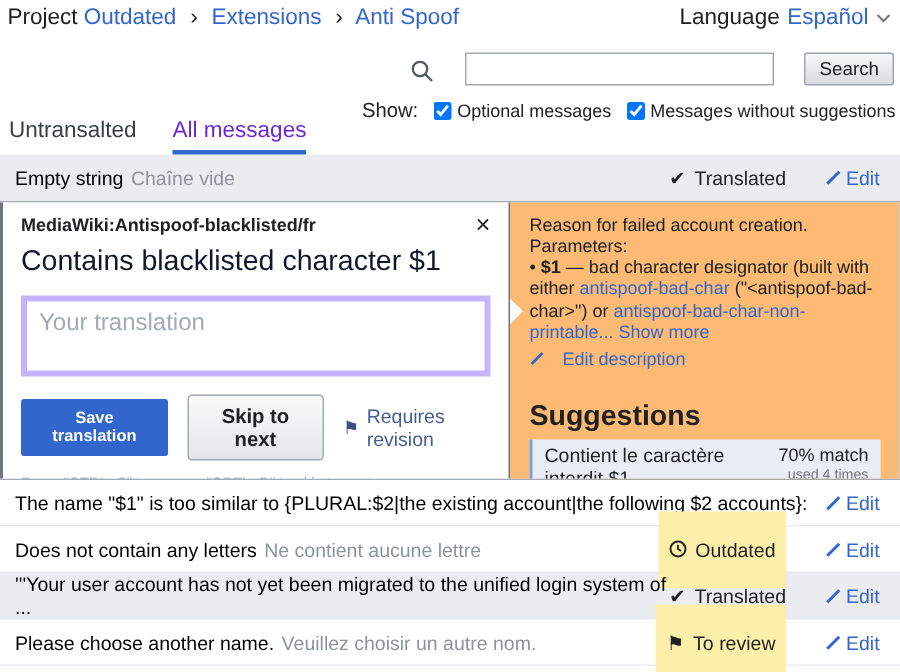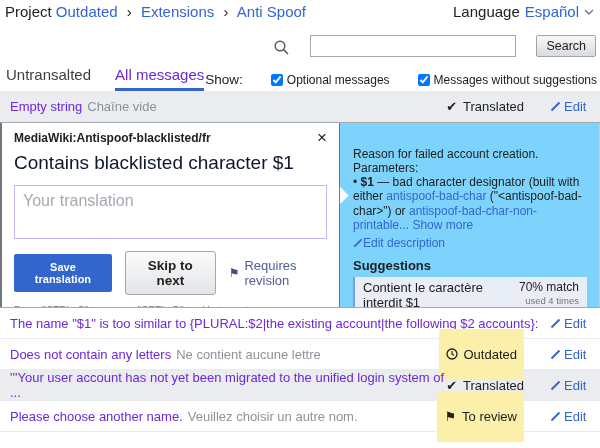--- a/index.html
+++ b/index.html
@@ -20,62 +20,62 @@
   .search-input { width: 206px; height: 22px; border: 1px solid #a2a9b1; background: #fff; font-size: 13px; padding: 0 5px; }
   .search-btn { height: 22px; padding: 0 9px; font-size: 12.5px; font-family: "Liberation Sans", sans-serif;
     border: 1px solid #9ca3ab; border-radius: 2px; background: linear-gradient(#f7f7f7, #d9dbde); cursor: pointer; color: #202122; }
 
   
   .tabsrow { display: flex; justify-content: space-between; align-items: flex-end; margin-top: 9px; padding: 0 3px 0 6px; }
   .tabs { display: flex; gap: 24px; font-size: 15px; }
   .tab { padding-bottom: 5px; color: #3a3f44; cursor: pointer; }
   .tab.active { color: #6d28d9; border-bottom: 3px solid #3366cc; }
   .tab .caret { font-size: 11px; color: #3a3f44; margin-left: 3px; }
-  .filters { display: flex; align-items: center; gap: 10px; padding-bottom: 4px; }
+  .filters { display: flex; align-items: center; gap: 10px; padding-bottom: 22px; }
   .filters .show-label { font-size: 13.5px; }
-  .filters label { display: inline-flex; align-items: center; gap: 4px; font-size: 12px; cursor: pointer; margin-left: 18px; }
+  .filters label { display: inline-flex; align-items: center; gap: 4px; font-size: 12px; cursor: pointer; }
   .filters input { width: 12px; height: 12px; cursor: pointer; }
 
   
   .msgrow { display: flex; align-items: center; padding: 0 10px; height: 31px; font-size: 13px; cursor: pointer; border-bottom: 1px solid #e9ebee; }
   .msgrow.alt { background: #eaecf0; }
-  .msgrow .src { color: #6d28d9; }
+  .msgrow .src { color: #000000; }
   .msgrow .trans { color: #8d939a; margin-left: 5px; }
   .msg-right { margin-left: auto; display: flex; align-items: center; gap: 26px; flex-shrink: 0; }
   .status { display: inline-flex; align-items: center; gap: 6px; font-size: 13px; color: #202122; white-space: nowrap; }
   .status.hl { background: #fbefa9; padding: 18px 7px; border-radius: 1px; }
   .status .glyph { font-size: 13px; }
   .editlink { display: inline-flex; align-items: center; gap: 3px; color: #3366cc; font-size: 13px; text-decoration: none; cursor: pointer; width: 40px; }
 
   
   .editor { display: flex; height: 186px; margin-top: 0; border: 1px solid #a2a9b1; border-left: none; border-right: none; }
   .editor-left { flex: 0 0 340px; background: #fff; border: 1px solid #72777d; border-top: none; border-bottom: none; border-left-width: 2px; padding: 8px 12px; overflow: hidden; }
   .ed-head { display: flex; justify-content: space-between; align-items: flex-start; }
   .ed-key { font-size: 12px; font-weight: bold; }
   .ed-close { font-size: 17px; line-height: 14px; color: #202122; cursor: pointer; background: none; border: none; font-family: "Liberation Sans", sans-serif; }
   .ed-source { margin-top: 7px; font-size: 19px; color: #0f172a; }
-  .ed-textarea { display: block; width: 100%; height: 54px; margin-top: 11px; border: 1px solid #c4b5fd; padding: 6px 8px;
+  .ed-textarea { display: block; width: 100%; height: 54px; margin-top: 11px; border: 4px solid #c4b5fd; padding: 6px 8px;
     font-size: 16px; font-family: "Liberation Sans", sans-serif; color: #202122; resize: none; }
   .ed-textarea::placeholder { color: #a4aab1; opacity: 1; }
   .ed-buttons { display: flex; align-items: center; gap: 13px; margin-top: 12px; }
   .save-btn { background: #3366cc; color: #fff; font-weight: bold; font-size: 11px; border: none; border-radius: 2px; padding: 7px 13px; cursor: pointer; font-family: "Liberation Sans", sans-serif; }
   .skip-btn { background: linear-gradient(#fbfbfb, #e2e4e7); color: #202122; font-weight: 600; font-size: 13.5px; border: 1px solid #a2a9b1; border-radius: 3px; padding: 6px 12px; cursor: pointer; font-family: "Liberation Sans", sans-serif; }
   .revision { display: inline-flex; align-items: center; gap: 5px; color: #4a5d94; font-size: 13px; cursor: pointer; }
   .revision .glyph { font-size: 12px; color: #3d4f85; }
   .ed-hint { margin-top: 10px; font-size: 10px; color: #72777d; }
 
   
-  .editor-right { position: relative; flex: 1; background: #7dd3fc; border-right: 1px solid #c8ccd1; padding: 24px 12px 6px 13px; overflow: hidden; }
+  .editor-right { position: relative; flex: 1; background: #fdba74; border-right: 1px solid #c8ccd1; padding: 8px 12px 6px 13px; overflow: hidden; }
   .notch { position: absolute; left: -7px; top: 66px; width: 13px; height: 13px; background: #f8f9fa;
     border-left: 1px solid #8f959c; border-bottom: 1px solid #8f959c; transform: rotate(45deg); }
   .desc { font-size: 12px; line-height: 1.18; }
   .desc a { color: #3366cc; text-decoration: none; cursor: pointer; }
   .desc .param { font-weight: bold; }
-  .edit-desc { display: inline-flex; align-items: center; gap: 0; margin-top: 4px; color: #3366cc; font-size: 12px; cursor: pointer; }
-  .sugg-title { margin-top: 6px; font-size: 13px; font-weight: bold; }
+  .edit-desc { display: inline-flex; align-items: center; gap: 12px; margin-top: 4px; color: #3366cc; font-size: 12px; cursor: pointer; }
+  .sugg-title { margin-top: 18px; font-size: 19px; font-weight: bold; }
   .sugg-card { display: flex; justify-content: space-between; margin-top: 4px; background: #e9edf5; border-left: 2px solid #7d9ed8; padding: 3px 8px 4px; cursor: pointer; }
   .sugg-text { font-size: 13px; color: #202122; }
   .sugg-use { font-size: 9.5px; color: #3366cc; margin-top: 1px; cursor: pointer; }
   .sugg-meta { text-align: right; display: flex; flex-direction: column; justify-content: flex-start; white-space: nowrap; margin-left: 24px; }
   .meta-top { font-size: 12px; color: #202122; }
   .meta-sub { font-size: 9.5px; color: #72777d; margin-top: 1px; }
 
   .pencil-svg, .clock-svg { display: inline-block; vertical-align: -1px; }
 </style>
 </head>

